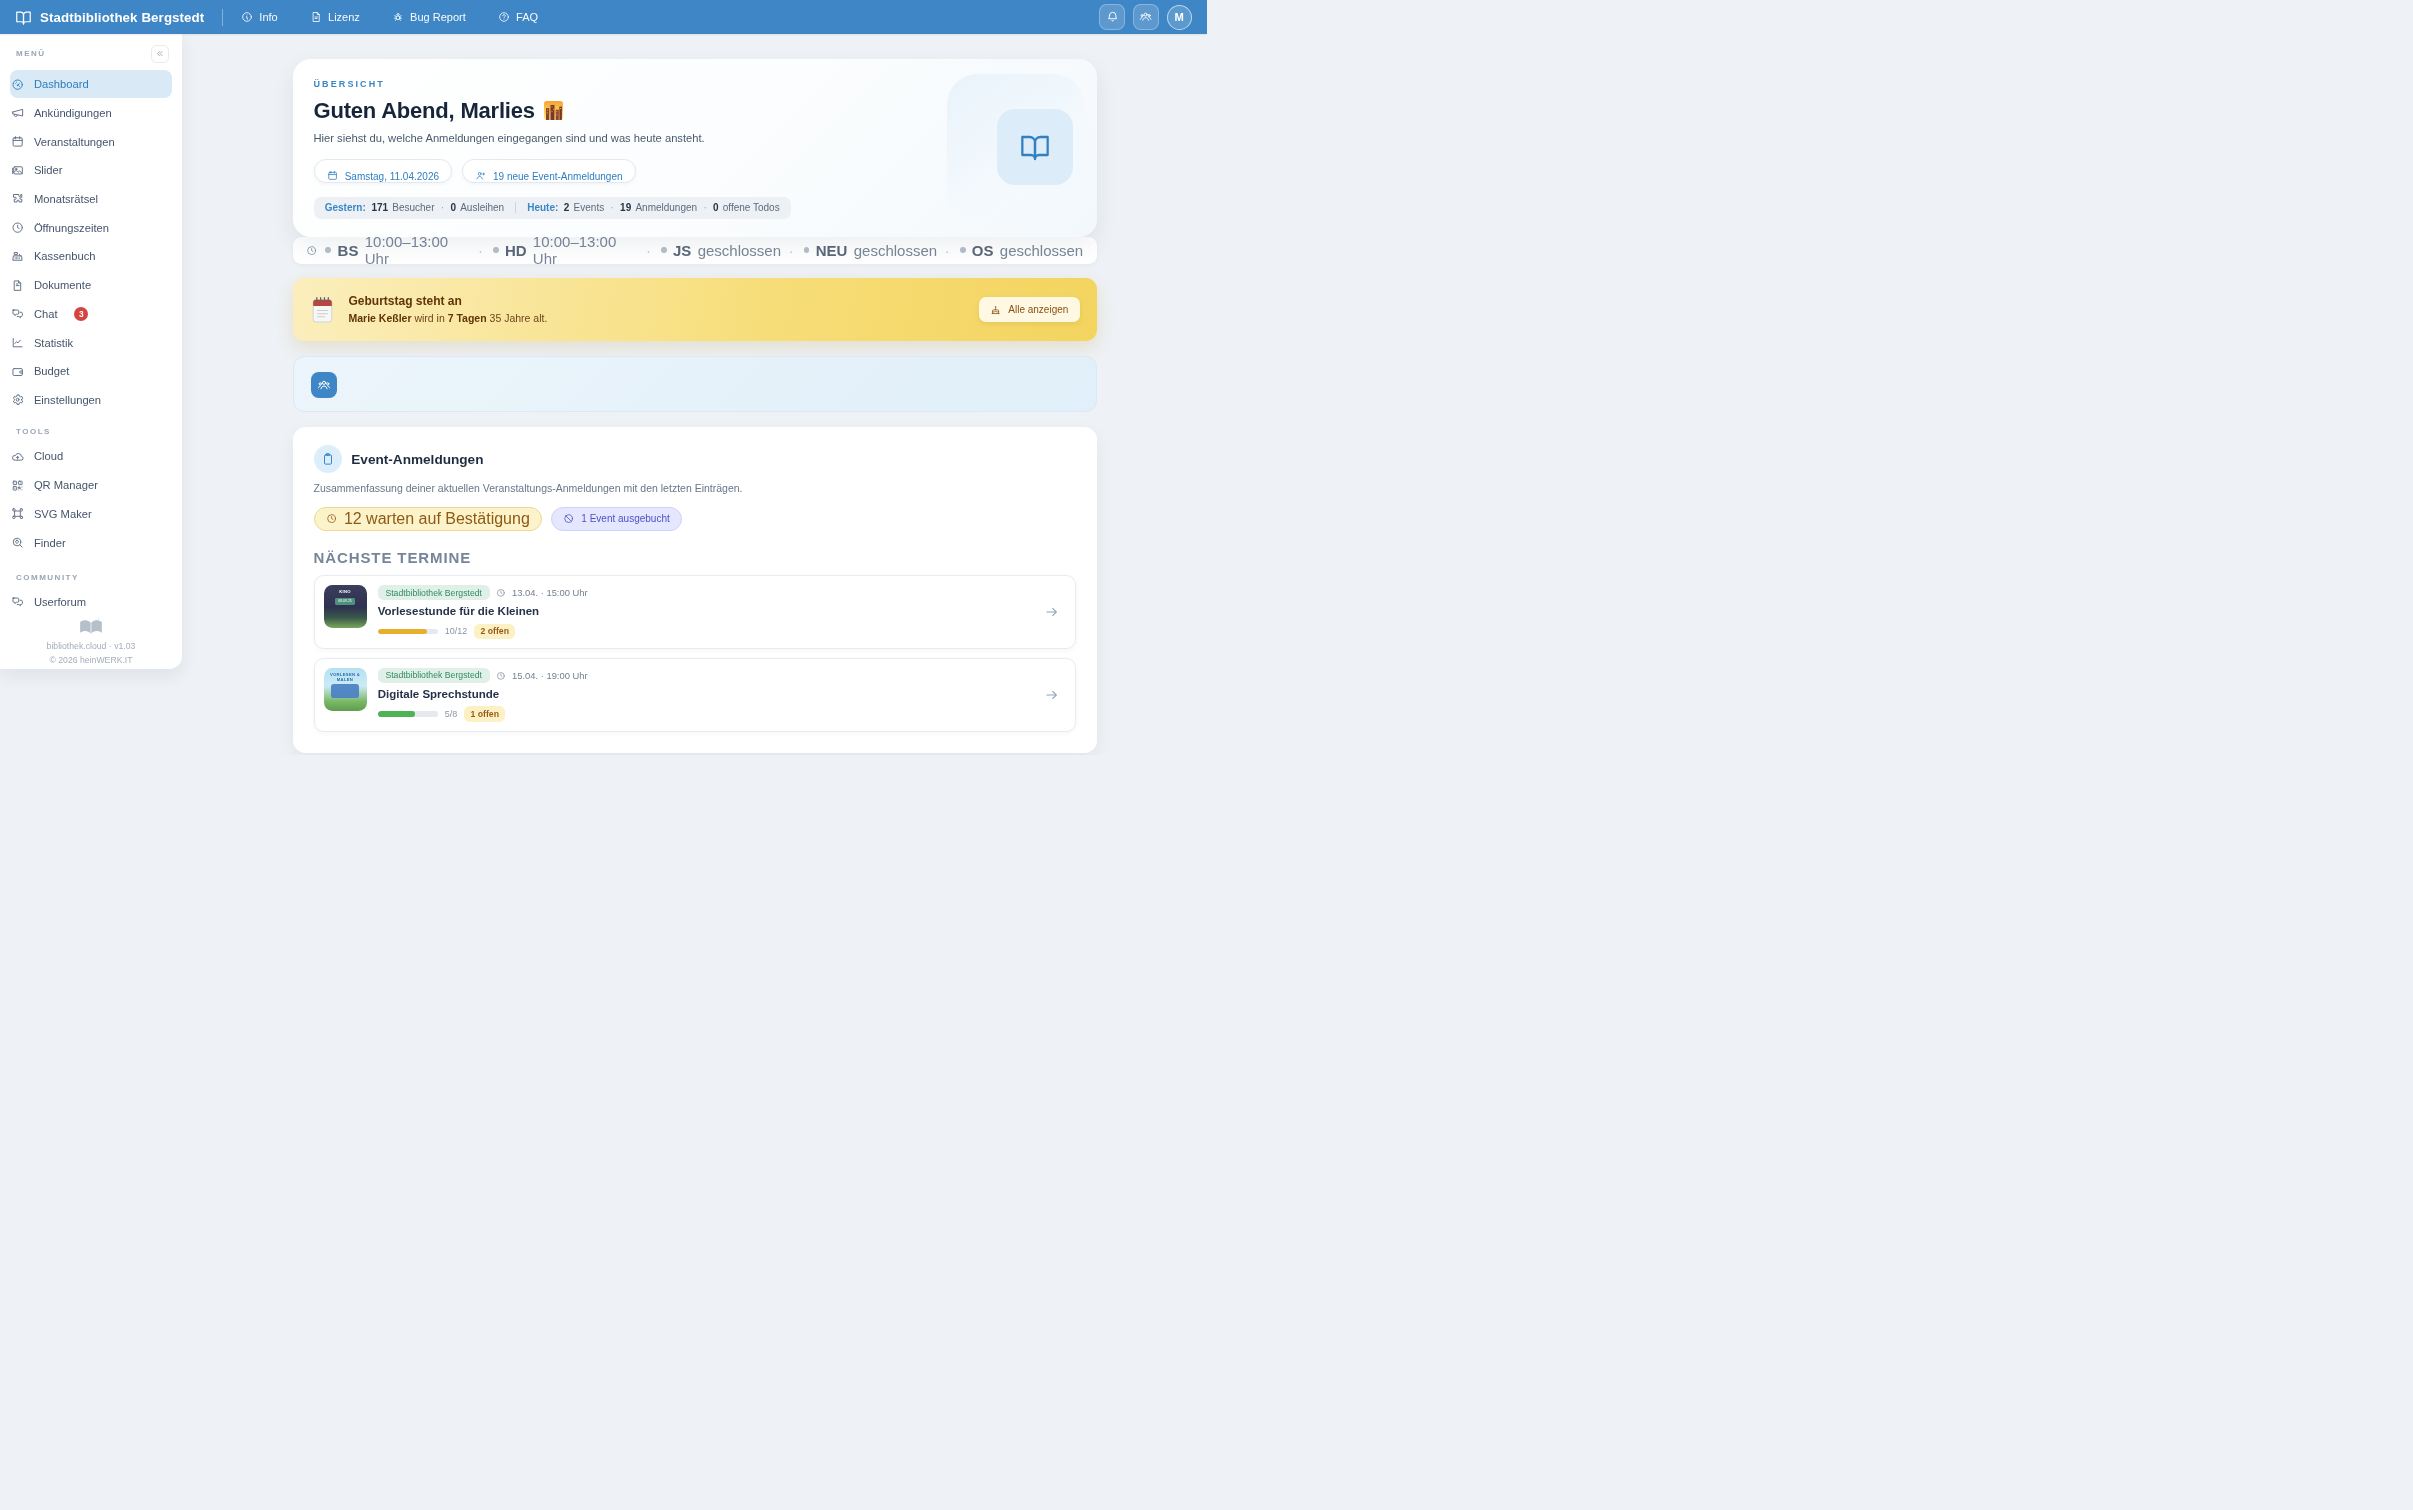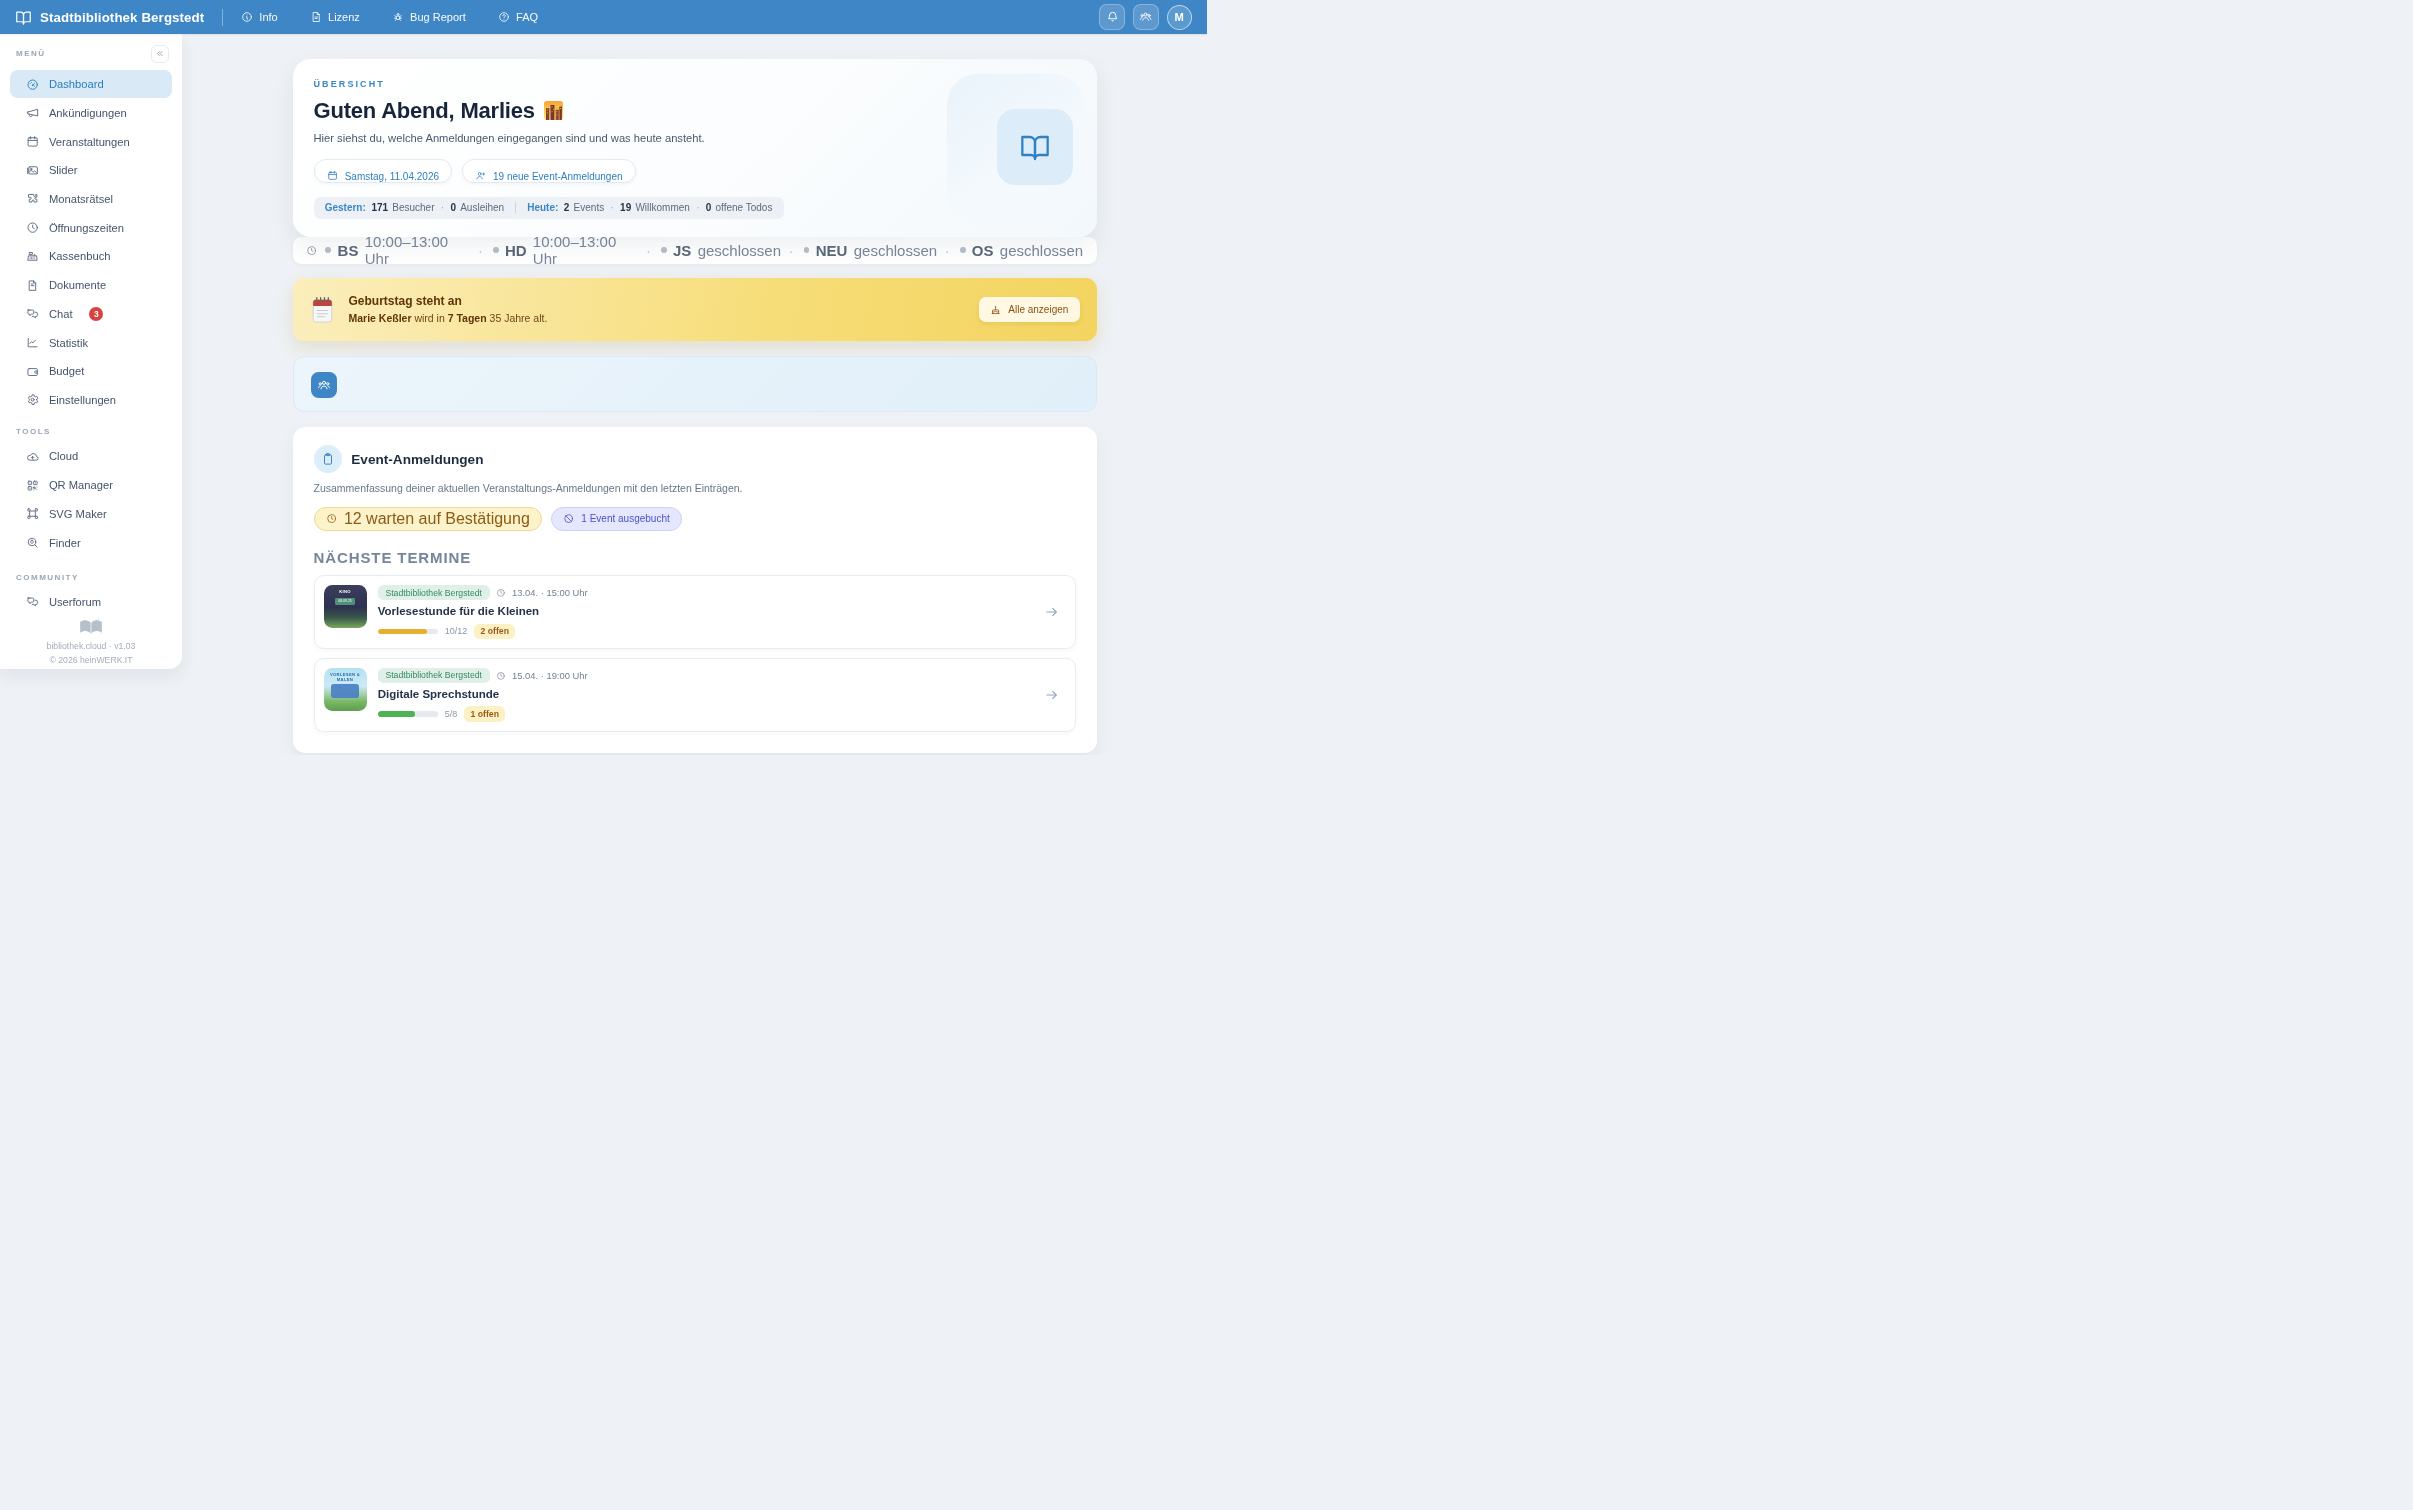--- a/index.html
+++ b/index.html
@@ -27,21 +27,21 @@
   .iconbtn{width:26px; height:26px; border-radius:7.7px; border:0.7px solid rgba(255,255,255,.28); background:rgba(255,255,255,.16); color:#fff; display:flex; align-items:center; justify-content:center; cursor:pointer;}
   .avatar{width:25px; height:25px; border-radius:50%; background:#npm 5b9ace; background:#5b9ace; border:1.4px solid rgba(255,255,255,.6); display:flex; align-items:center; justify-content:center; font-size:11.2px; font-weight:700; color:#fff; cursor:pointer;}
 
   
   .app{display:flex; height:722px;}
   .sidebar{width:182px; height:635px; background:#fff; border-radius:0 0 12.6px 0; box-shadow:0 7px 17px rgba(30,50,80,.07); display:flex; flex-direction:column; flex:none;}
   .side-top{display:flex; align-items:center; justify-content:space-between; padding:11.2px 13.3px 2.8px 16px;}
   .side-label{font-size:8px; font-weight:700; letter-spacing:1.5px; color:#9aa6b4;}
   .collapse{width:18px; height:17.5px; border-radius:5.6px; border:0.7px solid #e6eaef; background:#fff; color:#8f9aa8; display:flex; align-items:center; justify-content:center; cursor:pointer;}
   .side-menu{margin-top:4.2px;}
-  .side-item{display:flex; align-items:center; gap:9.8px; height:28px; margin:0.7px 9.8px; padding:0 7px 0 16px; border-radius:7.7px; font-size:11.2px; color:#45546b; cursor:pointer; text-decoration:none;}
+  .side-item{display:flex; align-items:center; gap:9.8px; height:28px; margin:0.7px 9.8px; padding:0 7px 0 1px; border-radius:7.7px; font-size:11.2px; color:#45546b; cursor:pointer; text-decoration:none;}
   .side-item .ic{color:#5d6c82;}
   .side-item.active{background:#d9eaf6; color:#2b7dbd; font-weight:500;}
   .side-item.active .ic{color:#2e80c0;}
   .badge{margin-left:7px; min-width:14px; height:14px; padding:0 4.2px; border-radius:7px; background:#d5443f; color:#fff; font-size:8.4px; font-weight:700; display:inline-flex; align-items:center; justify-content:center;}
   .sect{display:block; margin:12.6px 0 5.6px 16px;}
   .sect2{margin-top:15.4px;}
   .side-footer{margin-top:auto; display:flex; flex-direction:column; align-items:center; padding-bottom:8.4px; gap:1.4px;}
   .side-footer .logo{width:28px; height:19.6px; margin-bottom:2.8px;}
   .foot-line{font-size:8.7px; color:#a3aebb; line-height:12.6px;}
 
@@ -474,21 +474,21 @@
           <span class="s-unit">Besucher</span>
           <span class="s-dot">·</span>
           <span class="s-num">0</span>
           <span class="s-unit">Ausleihen</span>
           <span class="s-bar"></span>
           <span class="s-label">Heute:</span>
           <span class="s-num">2</span>
           <span class="s-unit">Events</span>
           <span class="s-dot">·</span>
           <span class="s-num">19</span>
-          <span class="s-unit">Willkommen</span>
+          <span class="s-unit">Anmeldungen</span>
           <span class="s-dot">·</span>
           <span class="s-num">0</span>
           <span class="s-unit">offene Todos</span>
         </div>
       </section>
 
       <section class="hoursbar">
         <span class="ic ic16 gray">
             <svg viewBox="0 0 24 24" fill="none" stroke="currentColor" stroke-width="1.7" stroke-linecap="round" stroke-linejoin="round">
               <circle cx="12" cy="12" r="8.4"></circle>

